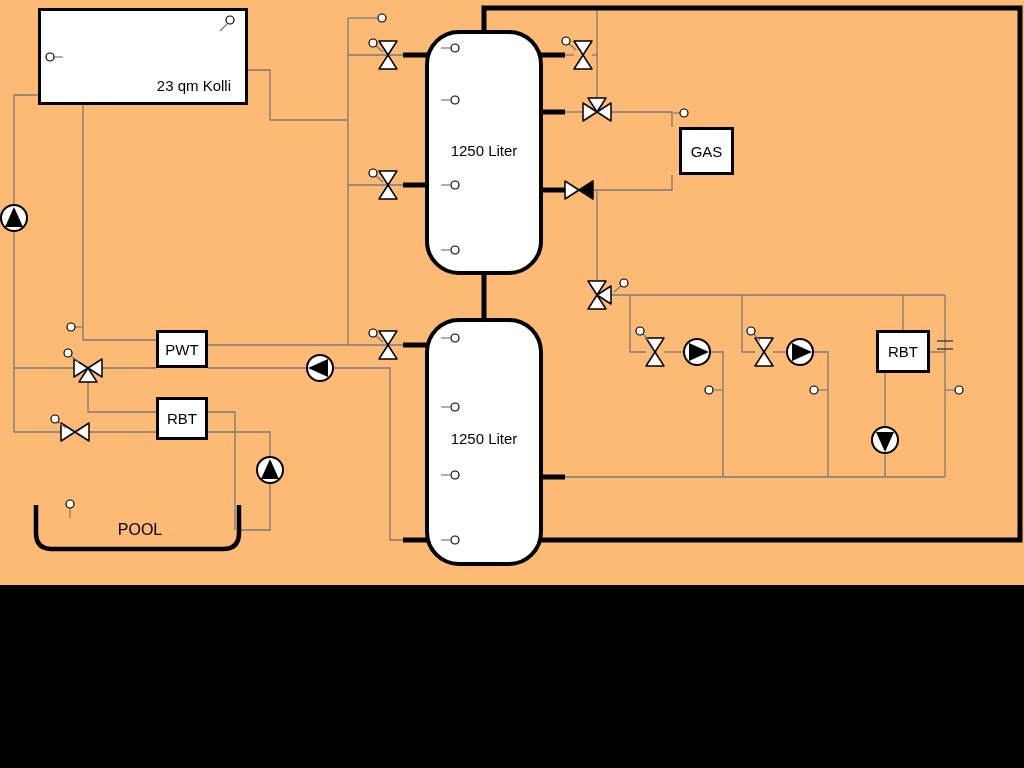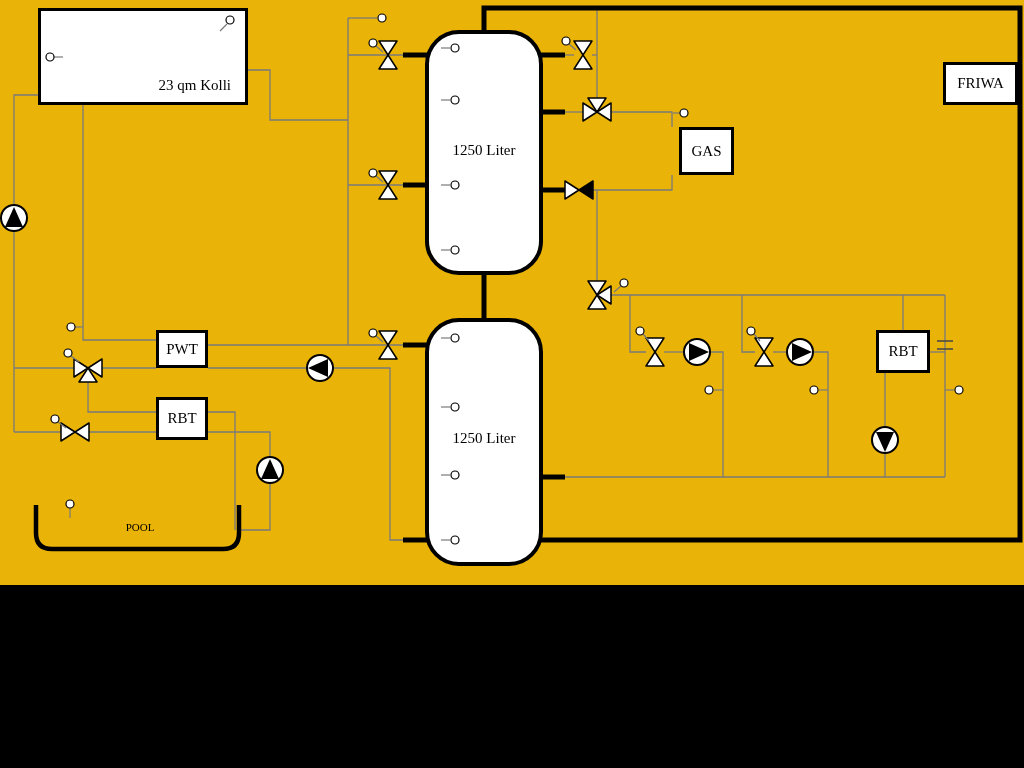--- a/index.html
+++ b/index.html
@@ -1,26 +1,26 @@
 <!DOCTYPE html>
 <html><head>
 <meta charset="utf-8">
 <style>
   html,body{margin:0;padding:0;background:#fff;}
-  .screen{position:relative;width:1024px;height:768px;background:#eab308;overflow:hidden;
-          font-family:Liberation Serif, serif;}
+  .screen{position:relative;width:1024px;height:768px;background:#fdba74;overflow:hidden;
+          font-family:Liberation Sans, sans-serif;}
   .box{position:absolute;box-sizing:border-box;border:3px solid #000;background:#fff;
        display:flex;align-items:center;justify-content:center;font-size:15px;color:#000;z-index:1;}
   .tank{border-width:4px;border-radius:34px;align-items:flex-start;}
   .tank .lbl{margin-top:108px;}
   #collector{align-items:flex-end;justify-content:flex-end;}
   #collector .lbl{margin:0 14px 8px 0;}
   #svglayer{position:absolute;left:0;top:0;z-index:2;}
   .poollbl{position:absolute;left:90px;top:521px;width:100px;text-align:center;
-           font-size:11px;color:#000;z-index:3;}
+           font-size:16px;color:#000;z-index:3;}
   .band{position:absolute;left:0;top:585px;width:1024px;height:183px;background:#000;z-index:4;}
   .ln{stroke:#7a7a7a;stroke-width:1.3;fill:none;}
   .stem{stroke:#7a7a7a;stroke-width:1.2;fill:none;}
   .thk{stroke:#000;stroke-width:5;fill:none;}
   .stub{stroke:#000;stroke-width:5;fill:none;}
   .valve{fill:#fff;stroke:#000;stroke-width:1.5;stroke-linejoin:round;}
   .valvef{fill:#000;stroke:#000;stroke-width:1.5;stroke-linejoin:round;}
   .pumpc{fill:#fff;stroke:#000;stroke-width:2;}
   .pumpt{fill:#000;stroke:none;}
   .sens{fill:#fff;stroke:#000;stroke-width:1.2;}
@@ -49,23 +49,20 @@
   </div>
 
   <div class="box" style="left:156px;top:397px;width:52px;height:43px;">
     <span>RBT</span>
   </div>
 
   <div class="box" style="left:679px;top:127px;width:55px;height:48px;">
     <span>GAS</span>
   </div>
 
-  <div class="box" style="left:943px;top:62px;width:75px;height:43px;">
-    <span>FRIWA</span>
-  </div>
 
   <div class="box" style="left:876px;top:330px;width:54px;height:43px;">
     <span>RBT</span>
   </div>
 
   <div class="poollbl">POOL</div>
 
   <svg id="svglayer" width="1024" height="585" viewBox="0 0 1024 585">
 
     <g>

